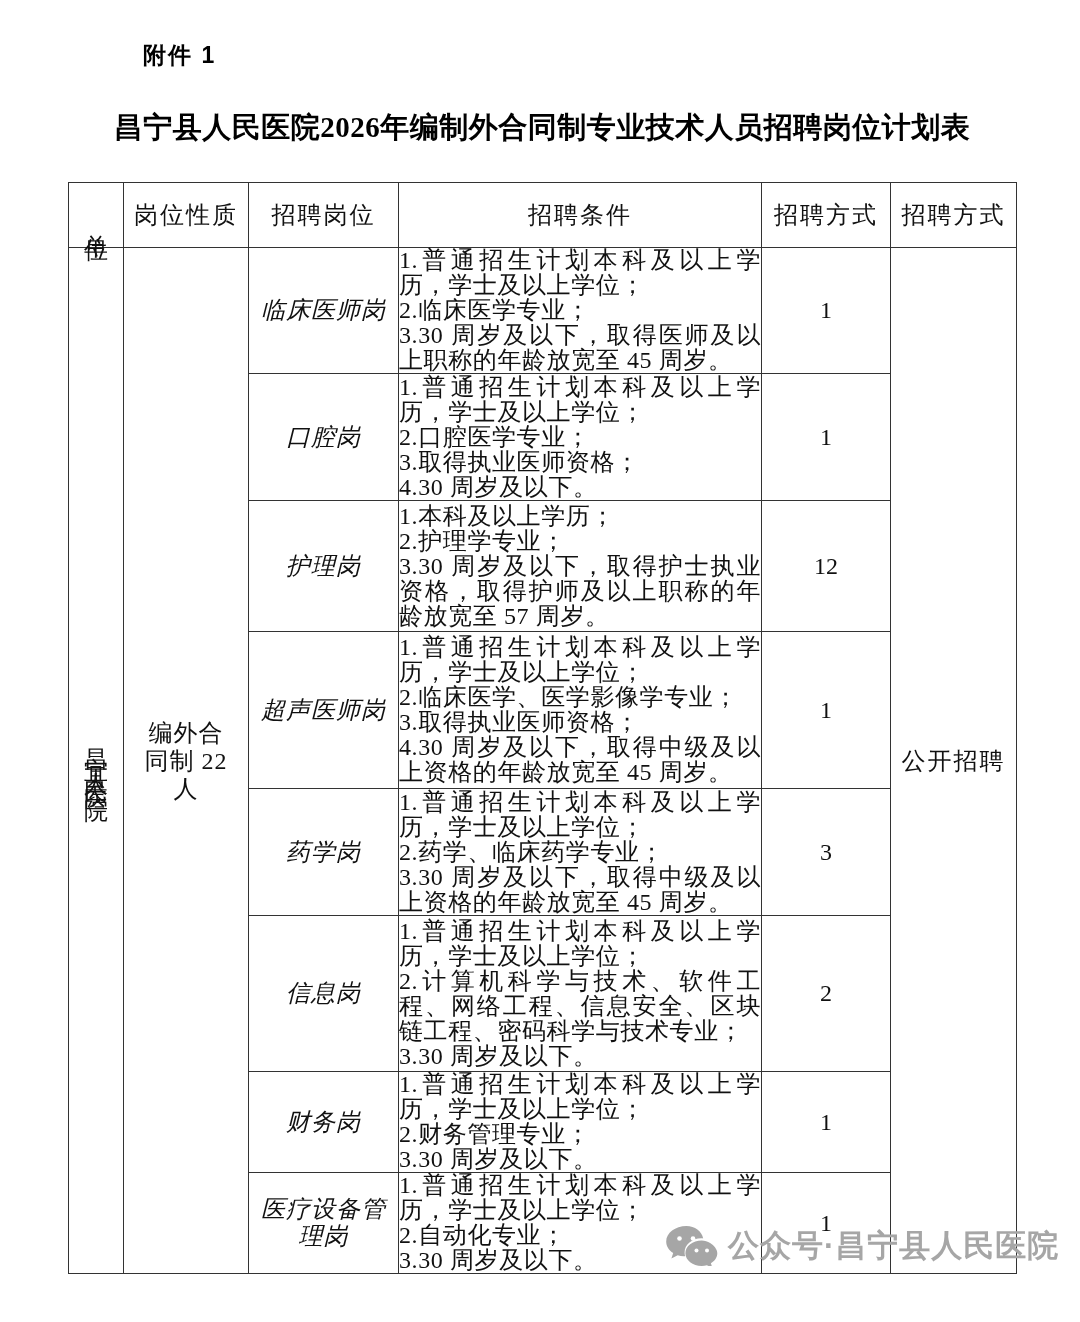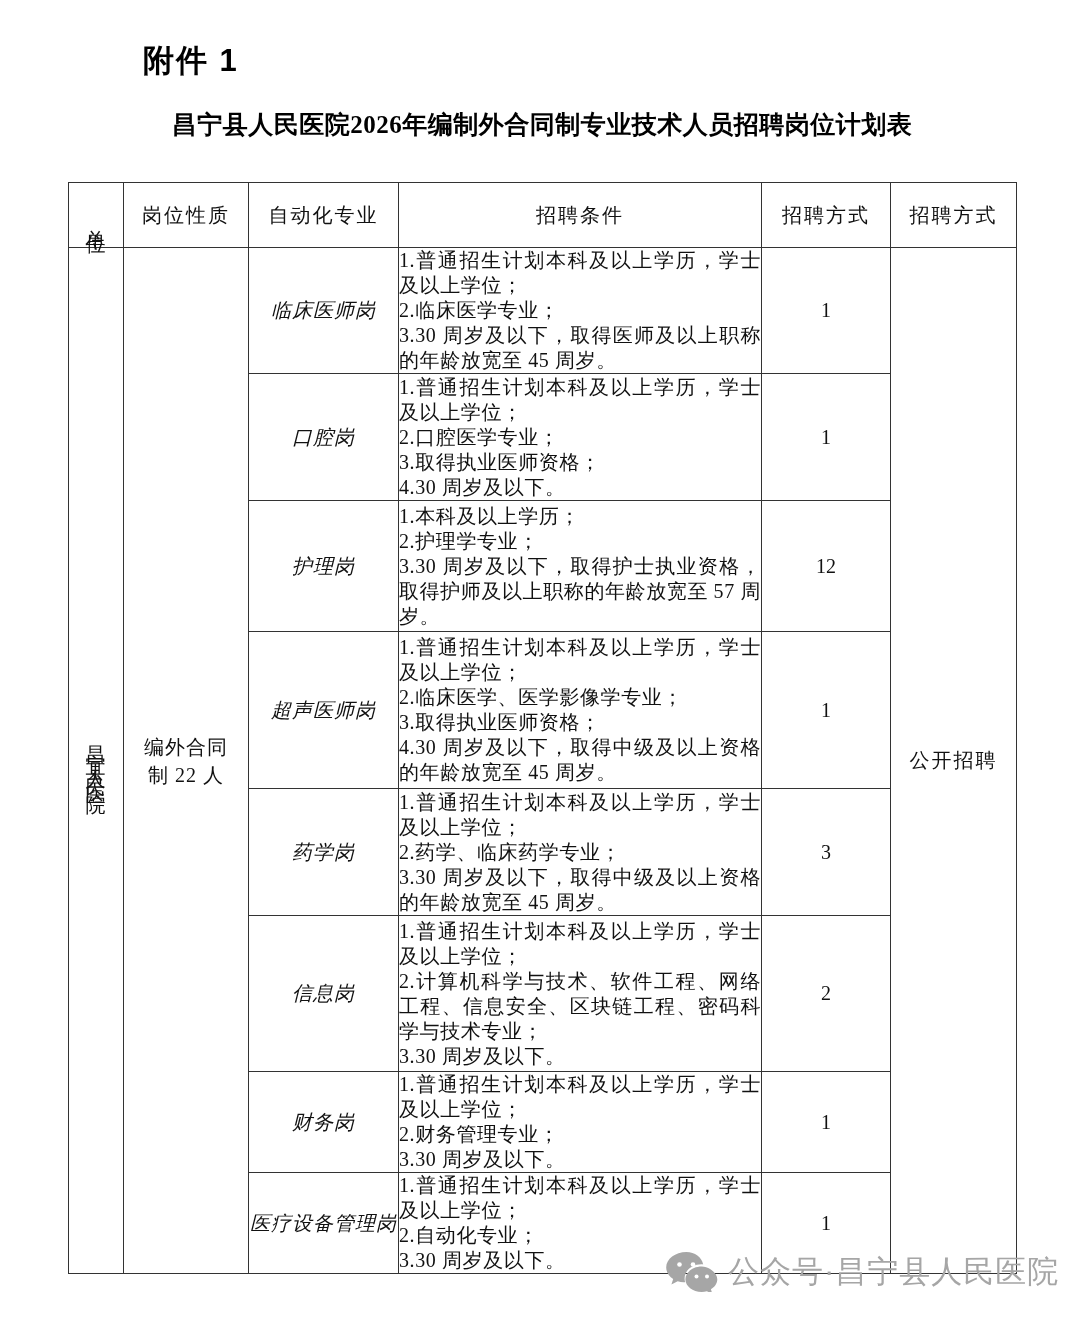--- a/index.html
+++ b/index.html
@@ -7,39 +7,39 @@
     position:relative;
     width:1080px;height:1322px;
     background:#ffffff;
     overflow:hidden;
     font-family:"Liberation Serif","DejaVu Serif",serif;
     color:#111;
   }
   .attachment{
     position:absolute;left:143px;top:40px;
     font-family:"Liberation Sans","DejaVu Sans",sans-serif;
-    font-weight:700;font-size:31px;letter-spacing:2px;color:#000;
+    font-weight:700;font-size:23px;letter-spacing:2px;color:#000;
   }
   .doc-title{
     position:absolute;left:68px;top:108px;width:948px;margin:0;
     text-align:center;
     font-family:"Liberation Serif","DejaVu Serif",serif;
-    font-weight:700;font-size:25px;letter-spacing:0.5px;color:#000;
+    font-weight:700;font-size:29px;letter-spacing:0.5px;color:#000;
     white-space:nowrap;
   }
   table.plan-table{
     position:absolute;left:68px;top:182px;
     width:948px;height:1086px;
     border-collapse:collapse;table-layout:fixed;
   }
   .plan-table th,.plan-table td{
     border:1px solid #333;
     padding:0;
     vertical-align:middle;
-    font-size:20px;
+    font-size:24px;
     color:#111;
   }
   .plan-table thead tr{height:65px;}
   .plan-table th{
     font-weight:normal;
     text-align:center;
     letter-spacing:2px;
   }
   .vert{
     display:inline-block;
@@ -58,25 +58,25 @@
   .cond-cell{
     padding:2px 20px 2px 12px;
     white-space:pre-line;
     line-height:25px;
     letter-spacing:0.6px;
     text-align:justify;
   }
   .count-cell{letter-spacing:0;}
   .method-cell{letter-spacing:2px;}
   .watermark{
-    position:absolute;left:666px;top:1251px;
+    position:absolute;left:666px;top:1225px;
     display:flex;align-items:center;gap:10px;
     z-index:5;
     font-family:"Liberation Sans","DejaVu Sans",sans-serif;
-    font-size:31px;font-weight:400;
+    font-size:31px;font-weight:700;
     letter-spacing:1px;
     white-space:nowrap;
   }
   .watermark .wm-text{color:#a6a6a6;}
   .wm-icon{flex:0 0 auto;}
 </style>
 </head>
 <body>
 
 <div class="page">
@@ -91,21 +91,21 @@
       <col style="width:125px">
       <col style="width:150px">
       <col style="width:363px">
       <col style="width:129px">
       <col style="width:126px">
     </colgroup>
     <thead>
       <tr>
         <th><span class="vert vert-head">单位</span></th>
         <th>岗位性质</th>
-        <th>自动化专业</th>
+        <th>招聘岗位</th>
         <th>招聘条件</th>
         <th>招聘方式</th>
         <th>招聘方式</th>
       </tr>
     </thead>
     <tbody>
       <tr style="height:123px">
         <td class="unit-cell" rowspan="8"><span class="vert">昌宁县人民医院</span></td>
         <td class="type-cell" rowspan="8"><span class="type-text">编外合同制 22 人</span></td>
         <td class="post-cell">临床医师岗</td>

